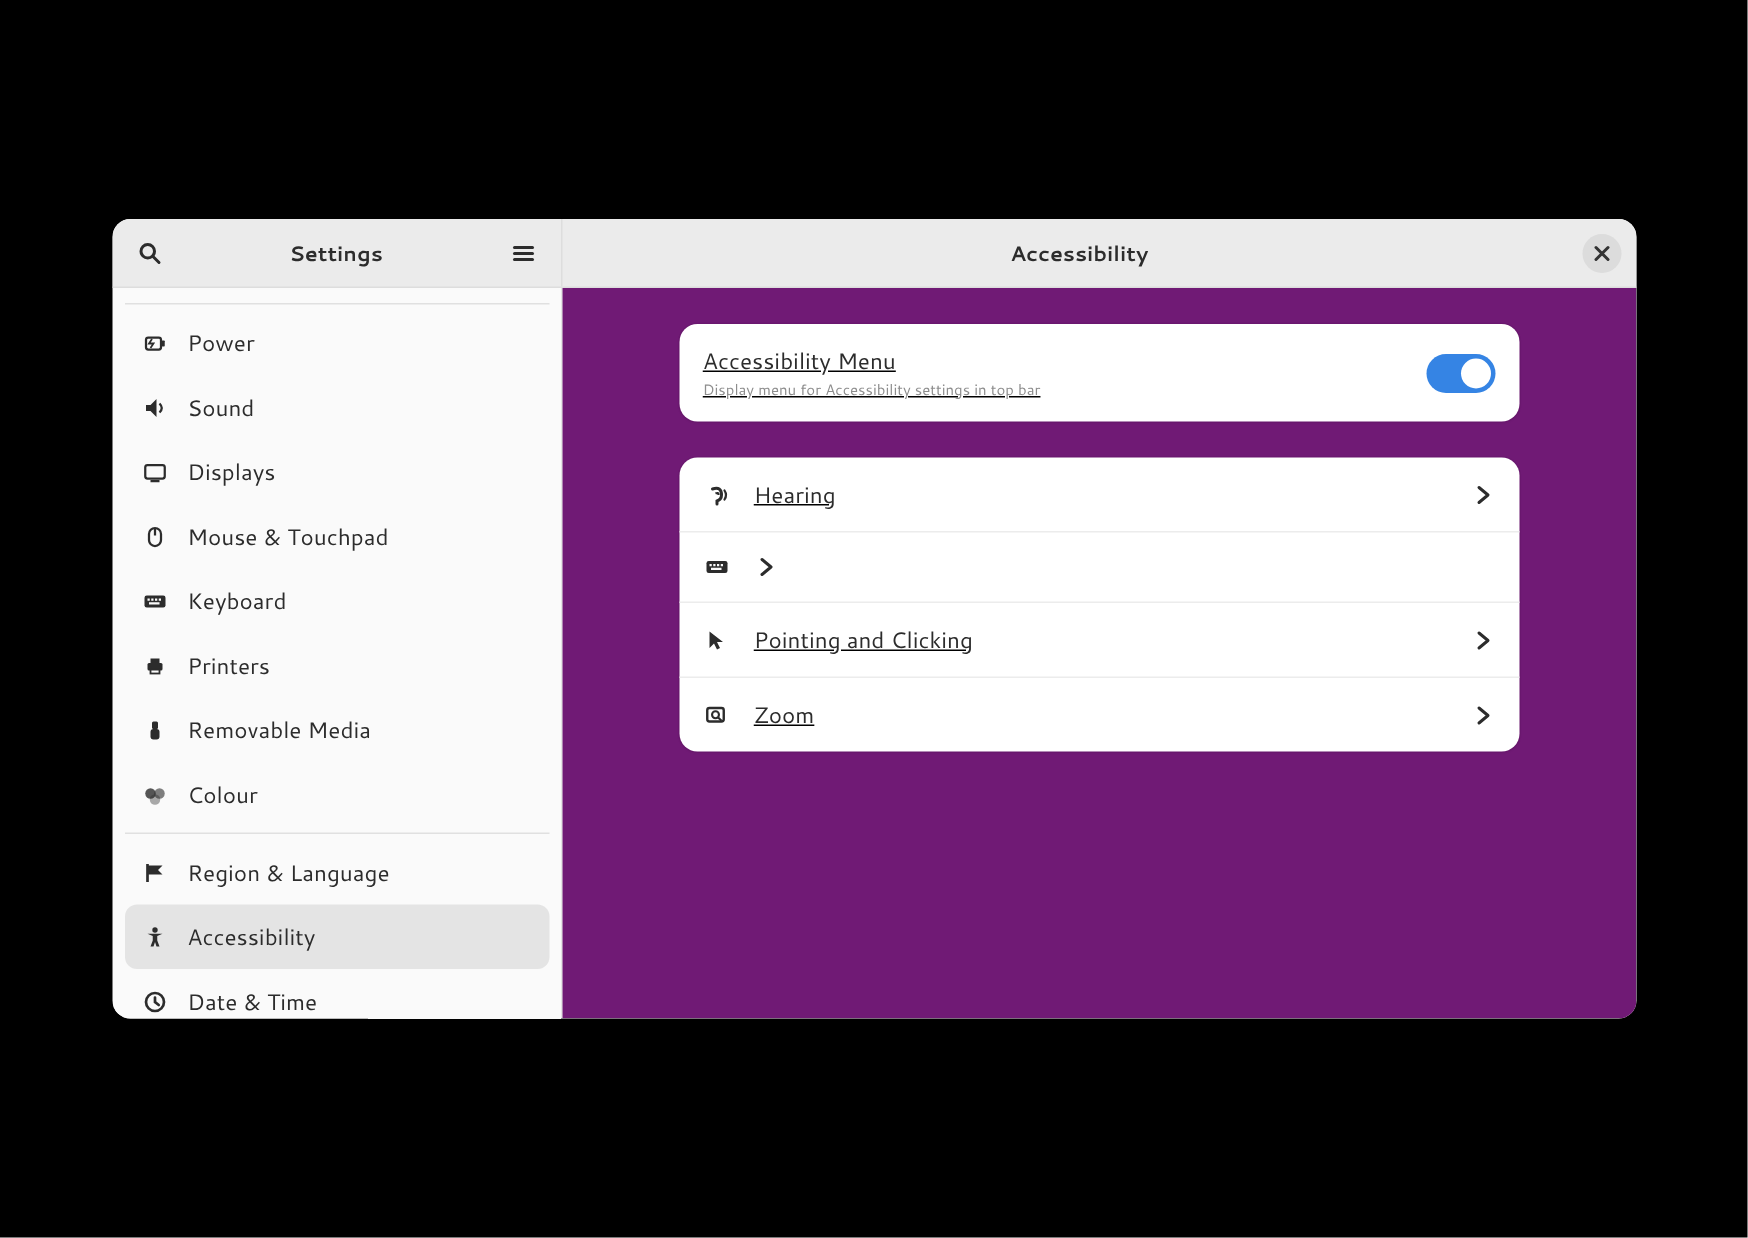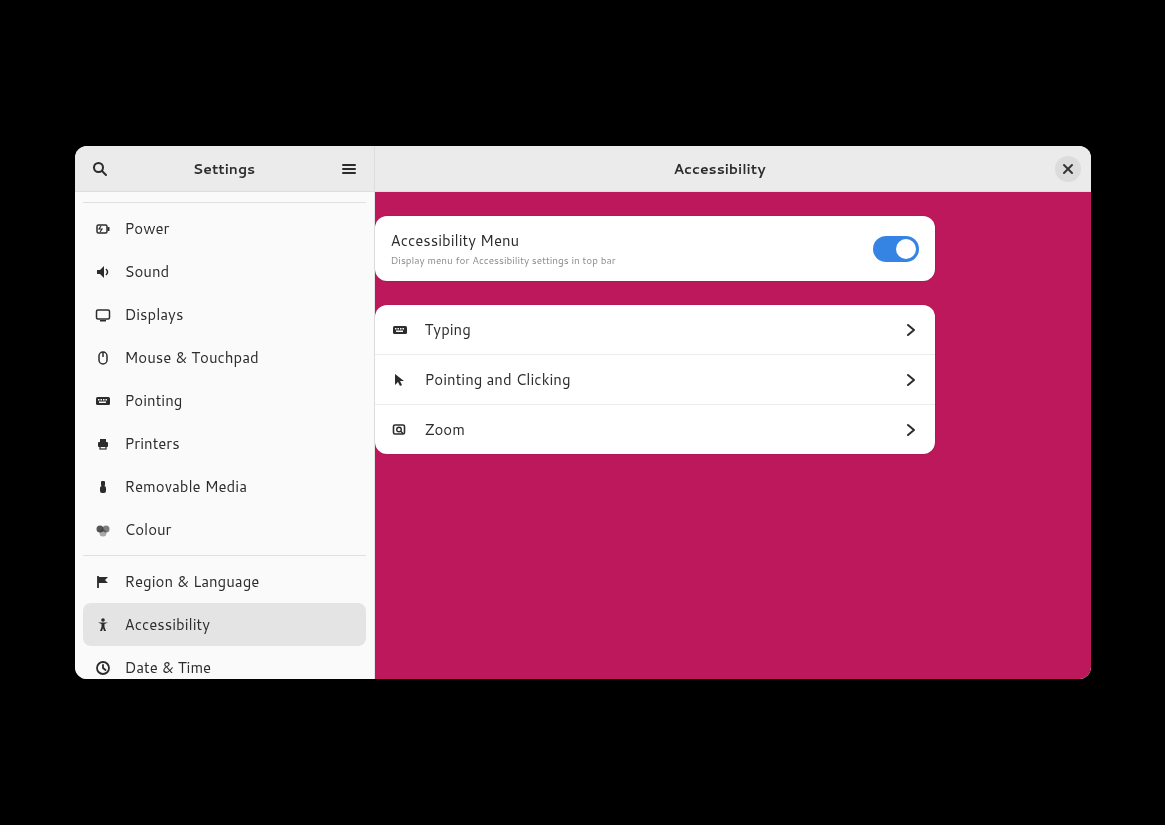--- a/index.html
+++ b/index.html
@@ -111,24 +111,26 @@
     .sidebar-item .icon {
       width: 16px;
       height: 16px;
       display: flex;
       align-items: center;
       justify-content: center;
       color: #2c2c2c;
     }
     .main {
       flex: 1;
-      background: #be185d;
+      background: #701a75;
       padding: 24px 0;
       display: flex;
       flex-direction: column;
+      align-items: center;
+      text-decoration: underline;
     }
     .card {
       width: 560px;
       background: #fff;
       border-radius: 12px;
       box-shadow: 0 1px 2px rgba(0,0,0,0.04), 0 0 0 1px rgba(0,0,0,0.04);
       margin-bottom: 24px;
     }
     .card-row {
       display: flex;
@@ -346,21 +348,21 @@
             </svg>
           </span>
           <span>Mouse &amp; Touchpad</span>
         </div>
         <div class="sidebar-item">
           <span class="icon">
             <svg width="16" height="16">
               <use href="#keyboard-icon"></use>
             </svg>
           </span>
-          <span>Pointing</span>
+          <span>Keyboard</span>
         </div>
         <div class="sidebar-item">
           <span class="icon">
             <svg width="16" height="16">
               <use href="#printer-icon"></use>
             </svg>
           </span>
           <span>Printers</span>
         </div>
         <div class="sidebar-item">
@@ -425,26 +427,38 @@
           <div class="switch">
             <div class="switch-knob"></div>
           </div>
         </div>
       </div>
 
       <div class="card" id="sections-card">
           <div class="card-row">
             <span class="row-icon">
               <svg width="16" height="16">
+                <use href="#ear-icon"></use>
+              </svg>
+            </span>
+            <div class="card-row-text">
+              <div class="row-title">Hearing</div>
+            </div>
+            <span class="chevron">
+              <svg width="16" height="16">
+                <use href="#chevron-right-icon"></use>
+              </svg>
+            </span>
+          </div>
+          <div class="card-row">
+            <span class="row-icon">
+              <svg width="16" height="16">
                 <use href="#keyboard-icon"></use>
               </svg>
             </span>
-            <div class="card-row-text">
-              <div class="row-title">Typing</div>
-            </div>
             <span class="chevron">
               <svg width="16" height="16">
                 <use href="#chevron-right-icon"></use>
               </svg>
             </span>
           </div>
           <div class="card-row">
             <span class="row-icon">
               <svg width="16" height="16">
                 <use href="#cursor-icon"></use>

